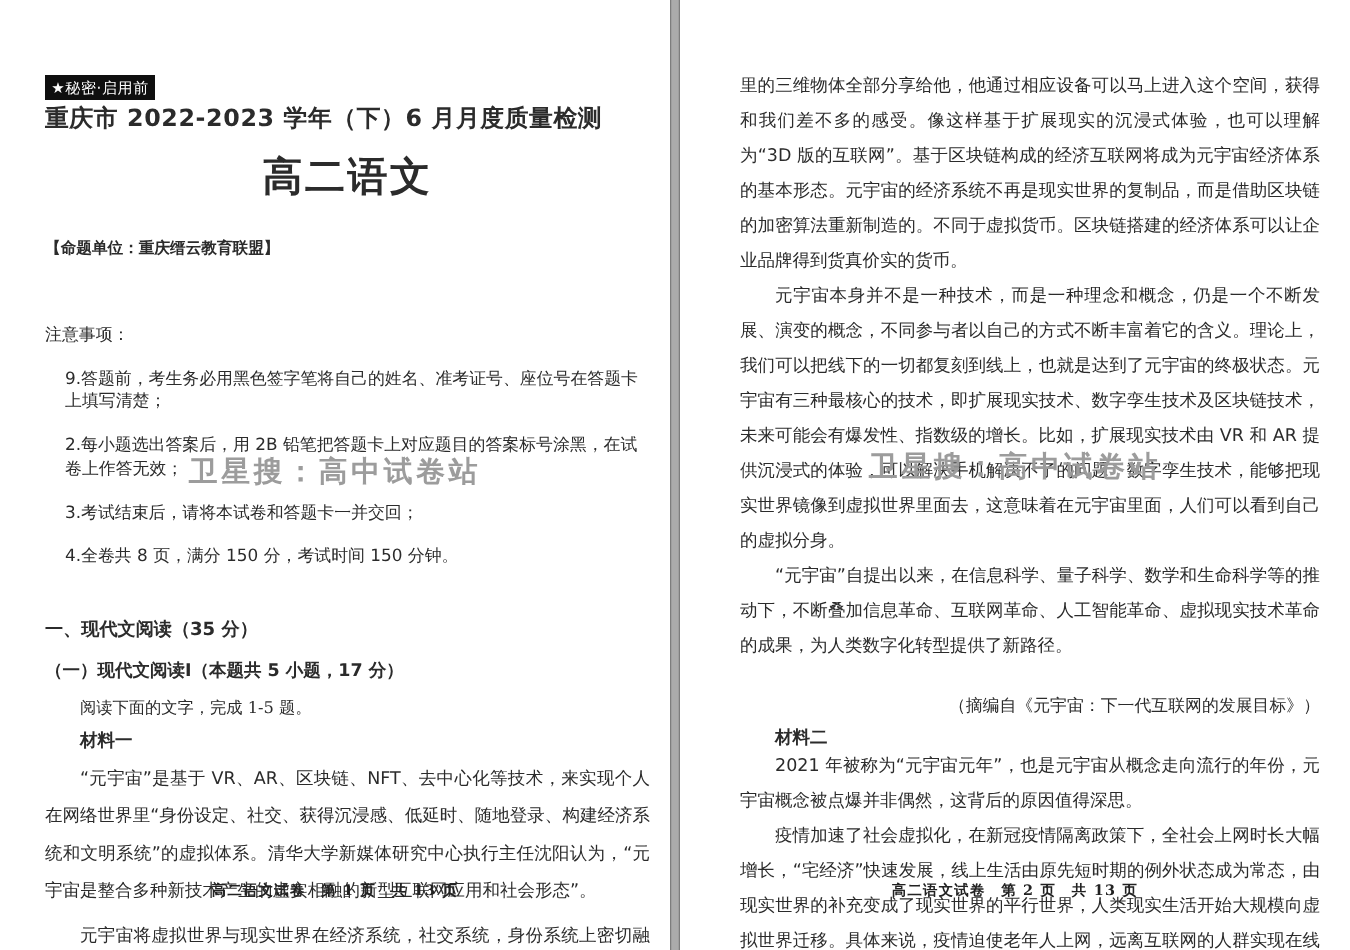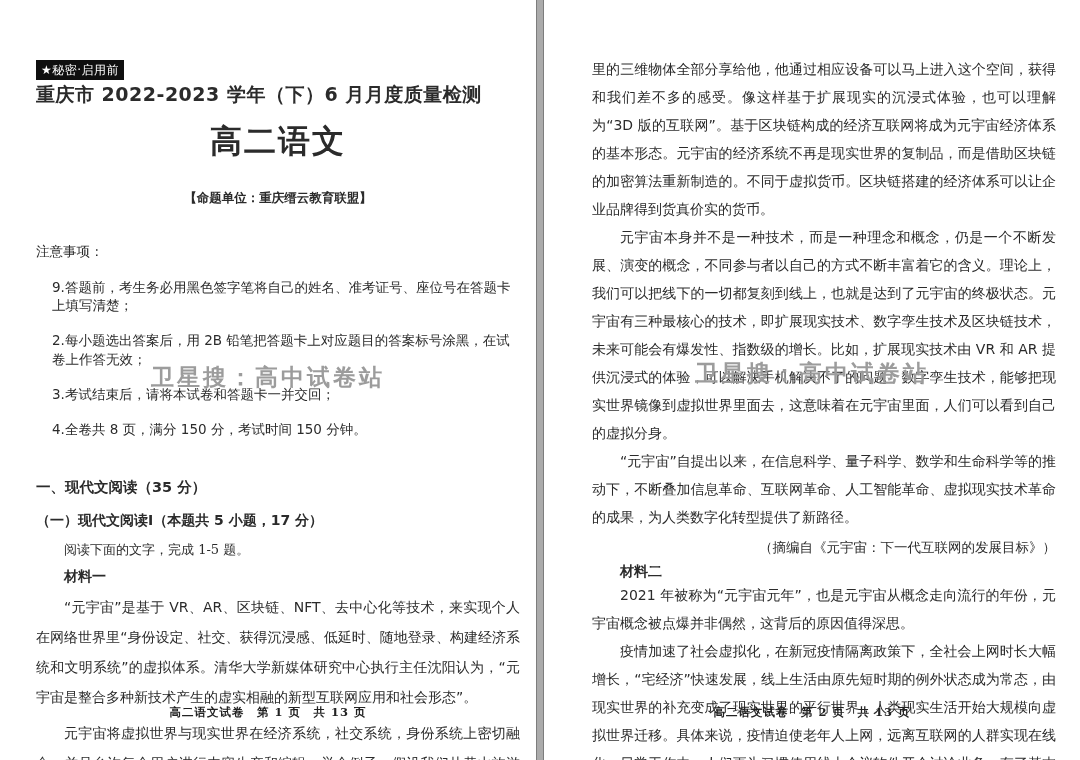--- a/index.html
+++ b/index.html
@@ -27,38 +27,38 @@
 
   .badge {
     position: absolute; top: 60px; left: 36px;
     background: #0f0f0f; color: #ffffff;
     font-size: 12px; line-height: 1.2; padding: 3px 5px;
     letter-spacing: 0.5px;
   }
 
   .title   { margin: 24px 0 0; font-size: 19px; font-weight: bold; letter-spacing: 0.5px; }
   .subject { margin: 12px 0 0; font-size: 32px; font-weight: bold; text-align: center; letter-spacing: 2px; }
-  .unit    { margin-top: 26px; text-align: center; font-family: "DejaVu Serif", serif; font-weight: 600; font-size: 12.5px; }
+  .unit    { margin-top: 26px; text-align: left; font-family: "DejaVu Serif", serif; font-weight: 600; font-size: 12.5px; }
 
-  .notes-title { margin-top: 36px; font-size: 13.5px; }
+  .notes-title { margin-top: 52px; font-size: 13.5px; }
   .note { margin: 17px 0 0 16px; font-size: 13.5px; line-height: 1.35; }
 
   .sec    { margin: 40px 0 0; font-size: 14.5px; font-weight: bold; }
   .subsec { margin: 15px 0 0; font-size: 14px;   font-weight: bold; }
   .instruction { margin: 11px 0 0 28px; font-family: "DejaVu Serif", serif; font-size: 13px; }
   .material-label { margin: 9px 0 0; font-size: 14px; font-weight: bold; text-indent: 2em; }
 
   .para {
     margin: 6px 0 0; font-size: 14px; line-height: 30px;
     text-align: justify; text-indent: 2em;
   }
   .page-right .para { line-height: 28px; margin: 0; }
   .para.noindent { text-indent: 0; }
 
-  .attribution { margin: 2px 0 0; font-size: 13.5px; line-height: 28px; text-align: right; }
+  .attribution { margin: 20px 0 0; font-size: 13.5px; line-height: 28px; text-align: right; }
   .material-label.right { margin-top: 2px; }
 
   .watermark {
     position: absolute; left: 0; width: 100%;
     text-align: center; font-size: 23px; font-weight: bold;
     color: #9c9c9c; letter-spacing: 3px; pointer-events: none;
     white-space: nowrap;
   }
   .wm-left  { top: 362px; }
   .wm-right { top: 358px; }

